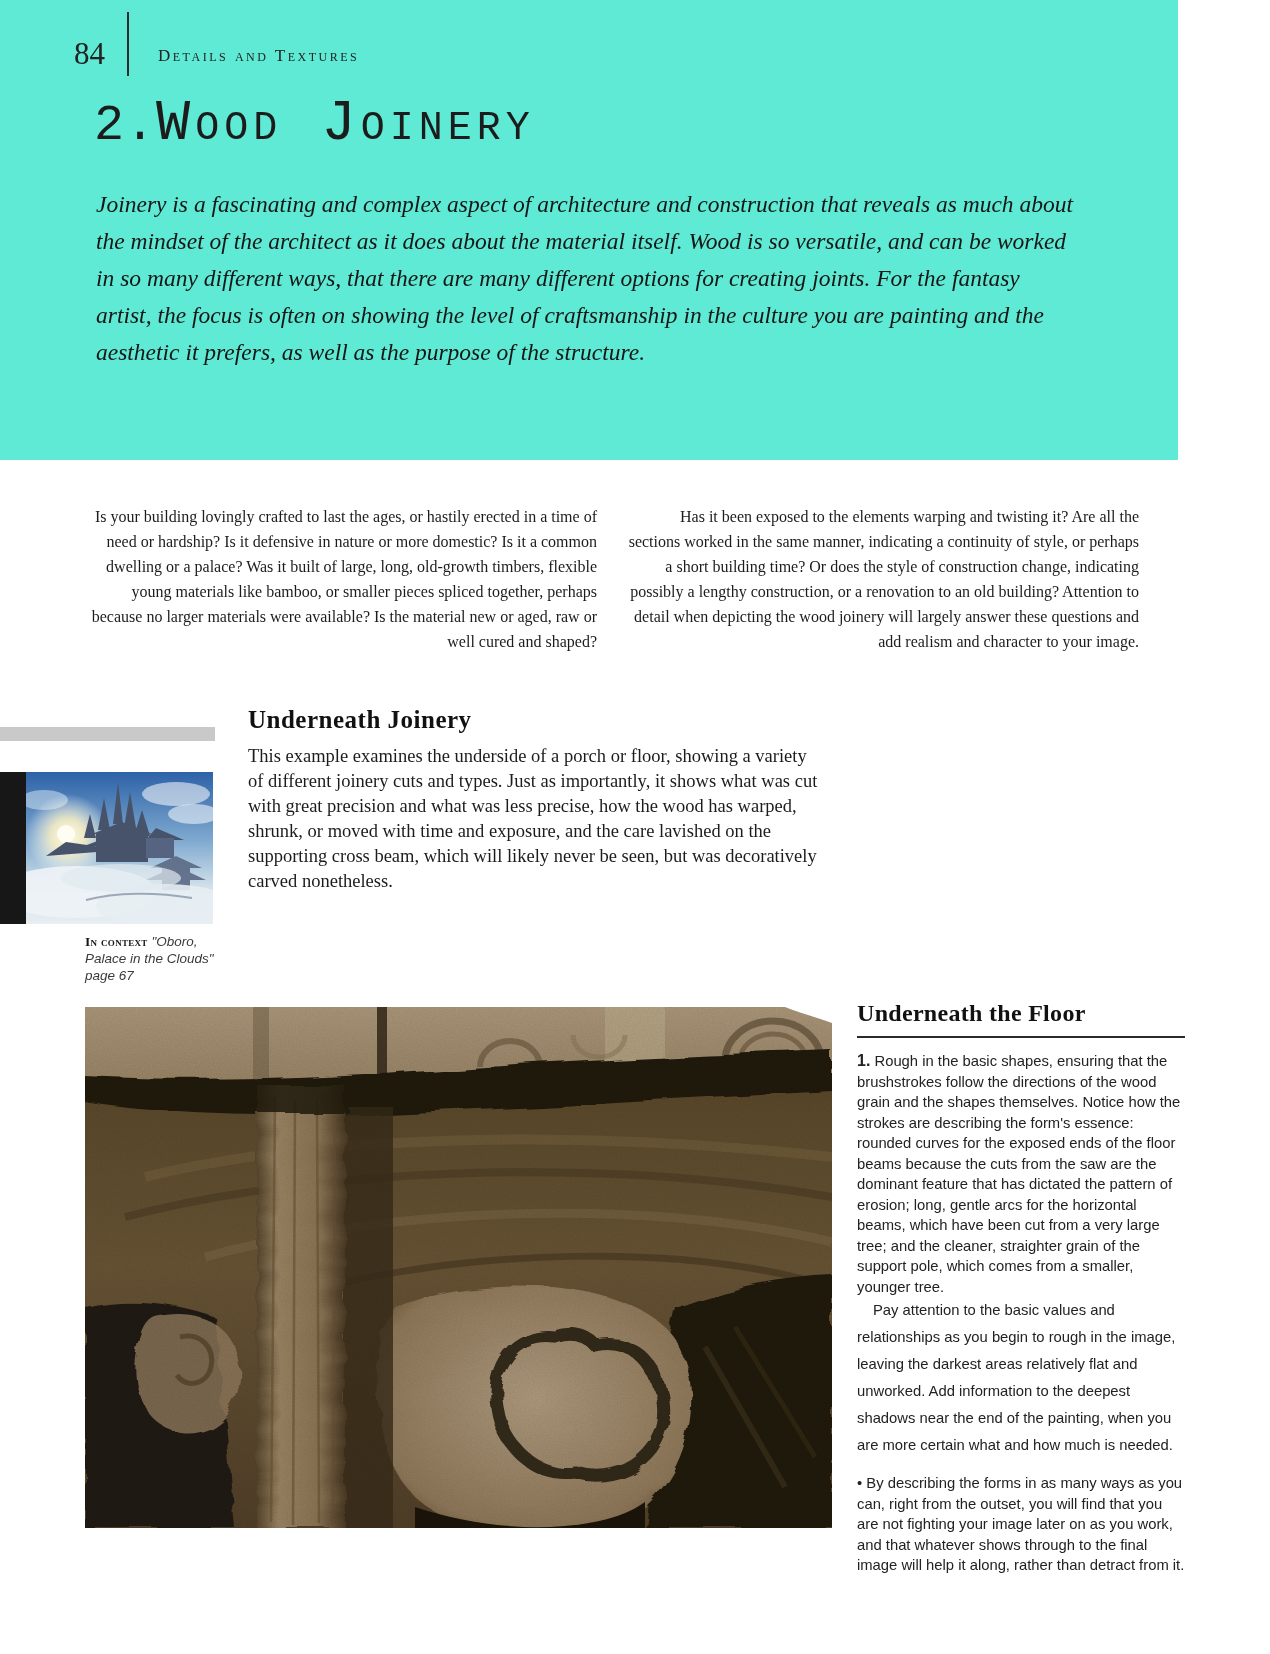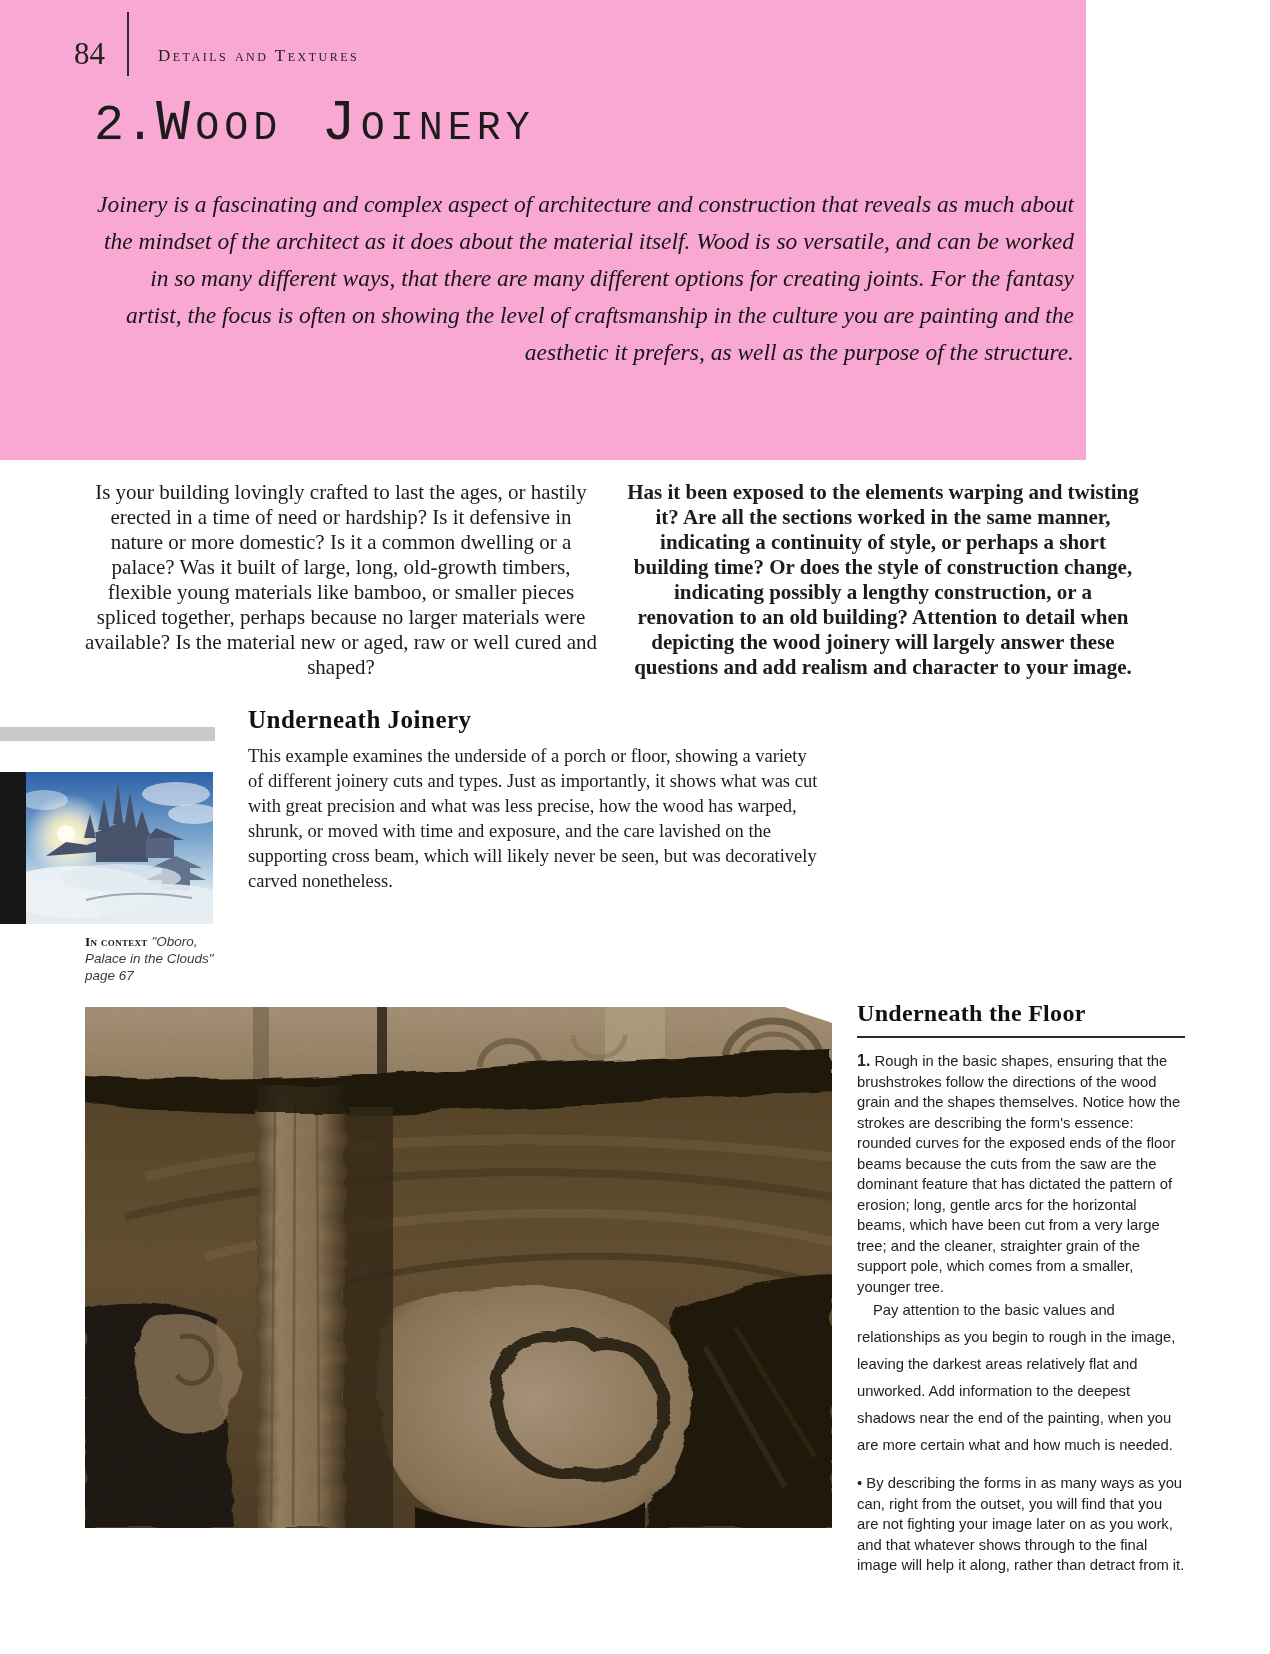--- a/index.html
+++ b/index.html
@@ -1,30 +1,30 @@
 <!DOCTYPE html>
 <html><head>
 <meta charset="utf-8">
 <style>
   html,body { margin:0; padding:0; background:#ffffff; }
   .page {
     position:relative; width:1270px; height:1654px; background:#ffffff;
     font-family:"Liberation Serif", serif; color:#1c1c1c; overflow:hidden;
   }
-  .header-band { position:absolute; left:0; top:0; width:1086px; height:460px; background:#f9a8d4;text-align:right; }
+  .header-band { position:absolute; left:0; top:0; width:1178px; height:460px; background:#5eead4; }
   .folio { position:absolute; left:74px; top:36px; font-size:31px; color:#222; }
   .header-divider { position:absolute; left:127px; top:12px; width:2px; height:64px; background:#2b2b2b; }
   .chapter { position:absolute; left:158px; top:46px; font-size:17px; font-variant:small-caps; letter-spacing:2.5px; color:#222; }
   .title-row { position:absolute; left:94px; top:92px; white-space:nowrap;font-family:Liberation Mono, monospace; }
   .title-prefix { font-size:50px; letter-spacing:1px; }
   .page-title { font-size:57px; font-variant:small-caps; letter-spacing:5px; }
   .intro { position:absolute; left:96px; top:186px; width:978px; font-style:italic; font-size:23.5px; line-height:37px; color:#161616; }
-  .body-col { position:absolute; top:480px; width:512px; font-size:21px; line-height:25px; text-align:center; }
+  .body-col { position:absolute; top:504px; width:512px; font-size:16px; line-height:25px; text-align:right; }
   .body-left { left:85px; }
-  .body-right { left:627px;font-weight:bold; }
+  .body-right { left:627px; }
   .section-bar { position:absolute; left:0; top:727px; width:215px; height:14px; background:#c9c9c9; }
   .section-heading { position:absolute; left:248px; top:706px; font-size:25px; font-weight:bold; letter-spacing:0.5px; color:#111; }
   .section-paragraph { position:absolute; left:248px; top:744px; width:574px; font-size:18.5px; line-height:25px; }
   .sidebar-strip { position:absolute; left:0; top:772px; width:26px; height:152px; background:#171717; }
   .context-thumb { position:absolute; left:26px; top:772px; width:187px; height:152px; display:block; }
   .context-thumb svg { display:block; width:100%; height:100%; }
   .context-caption { position:absolute; left:85px; top:933px; width:142px; font-family:"Liberation Sans", sans-serif; font-style:italic; font-size:13.5px; line-height:17px; color:#3a3a3a; }
   .ctx-label { font-family:"Liberation Serif", serif; font-style:normal; font-weight:bold; font-variant:small-caps; letter-spacing:0.3px; color:#161616;margin-top:41px; }
   .main-painting { position:absolute; left:85px; top:1007px; width:747px; height:521px; display:block; }
   .main-painting svg { display:block; width:100%; height:100%; }

